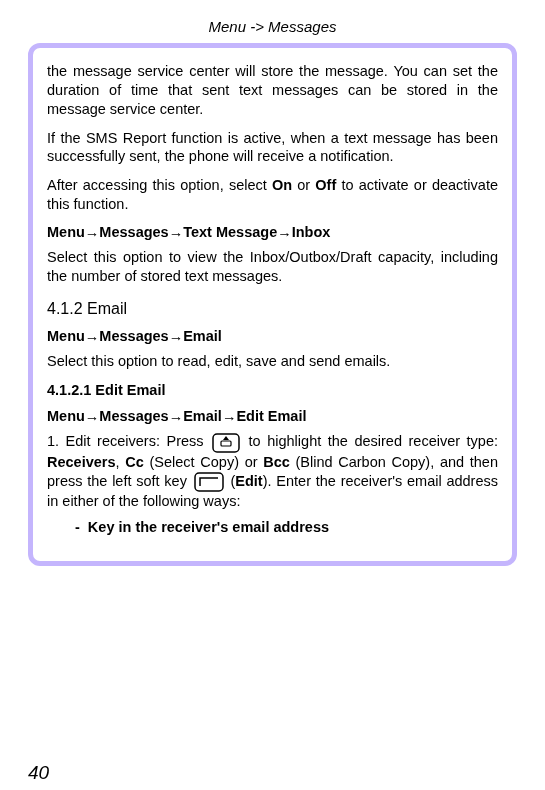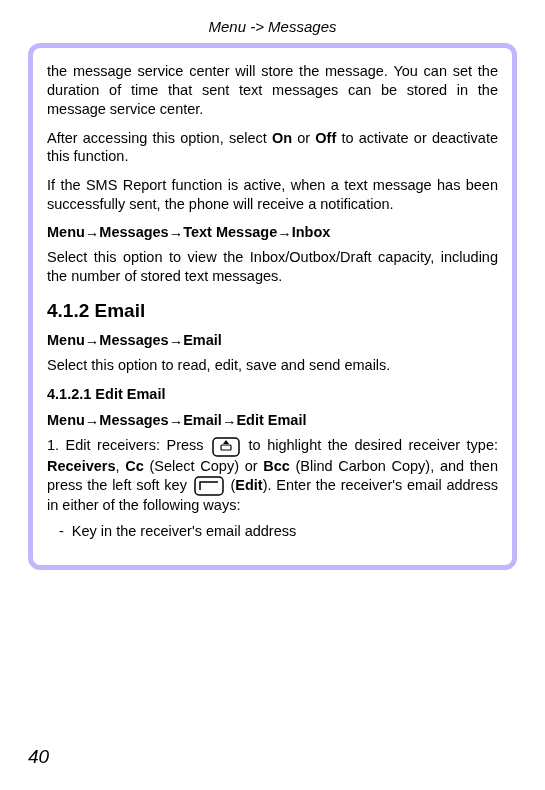--- a/index.html
+++ b/index.html
@@ -30,75 +30,76 @@
     line-height: 1.3;
     text-align: justify;
     margin-bottom: 10px;
   }
   .section-head {
     font-size: 14.5px;
     font-weight: bold;
     margin: 12px 0 10px 0;
   }
   .h2 {
-    font-size: 19px;
-    font-weight: bold;
+    font-size: 16px;
+    font-weight: normal;
     margin: 14px 0 10px 0;
   }
   .nav-path {
     font-size: 14.5px;
     font-weight: bold;
     margin-bottom: 8px;
   }
   .arrow { font-weight: bold; }
   b.inline { font-weight: bold; }
   .list-item {
     font-size: 14.5px;
     line-height: 1.35;
     text-align: justify;
     margin-left: 0;
     margin-bottom: 6px;
   }
   .sub-item {
     font-size: 14.5px;
-    margin-left: 12px;
+    margin-left: 28px;
     margin-top: 6px;
+    font-weight: bold;
   }
   .sub-item .dash { margin-right: 8px; }
   .icon-box {
     display: inline-block;
     vertical-align: middle;
     margin: 0 2px;
   }
   .icon-box svg { display: block; }
   .page-num {
     font-style: italic;
     font-size: 19px;
     position: absolute;
     left: 28px;
-    bottom: 22px;
+    bottom: 6px;
   }
 </style>
 </head>
 <body>
 
 <div class="page">
   <div class="header">Menu -&gt; Messages</div>
 
   <div class="content-box">
 
     <p class="para">the message service center will store the message. You can set the duration of time that sent text messages can be stored in the message service center.</p>
 
 
 
+    <p class="para">If the SMS Report function is active, when a text message has been successfully sent, the phone will receive a notification.</p>
+
     <p class="para">
       <span>After accessing this option, select </span><b class="inline">On</b><span> or </span><b class="inline">Off</b><span> to activate or deactivate this function.</span>
     </p>
-
-    <p class="para">If the SMS Report function is active, when a text message has been successfully sent, the phone will receive a notification.</p>
 
 
     <div class="nav-path">
       <span>Menu</span><span class="arrow">→</span><span>Messages</span><span class="arrow">→</span><span>Text Message</span><span class="arrow">→</span><span>Inbox</span>
     </div>
 
     <p class="para">Select this option to view the Inbox/Outbox/Draft capacity, including the number of stored text messages.</p>
 
     <div class="h2">4.1.2 Email</div>
 

